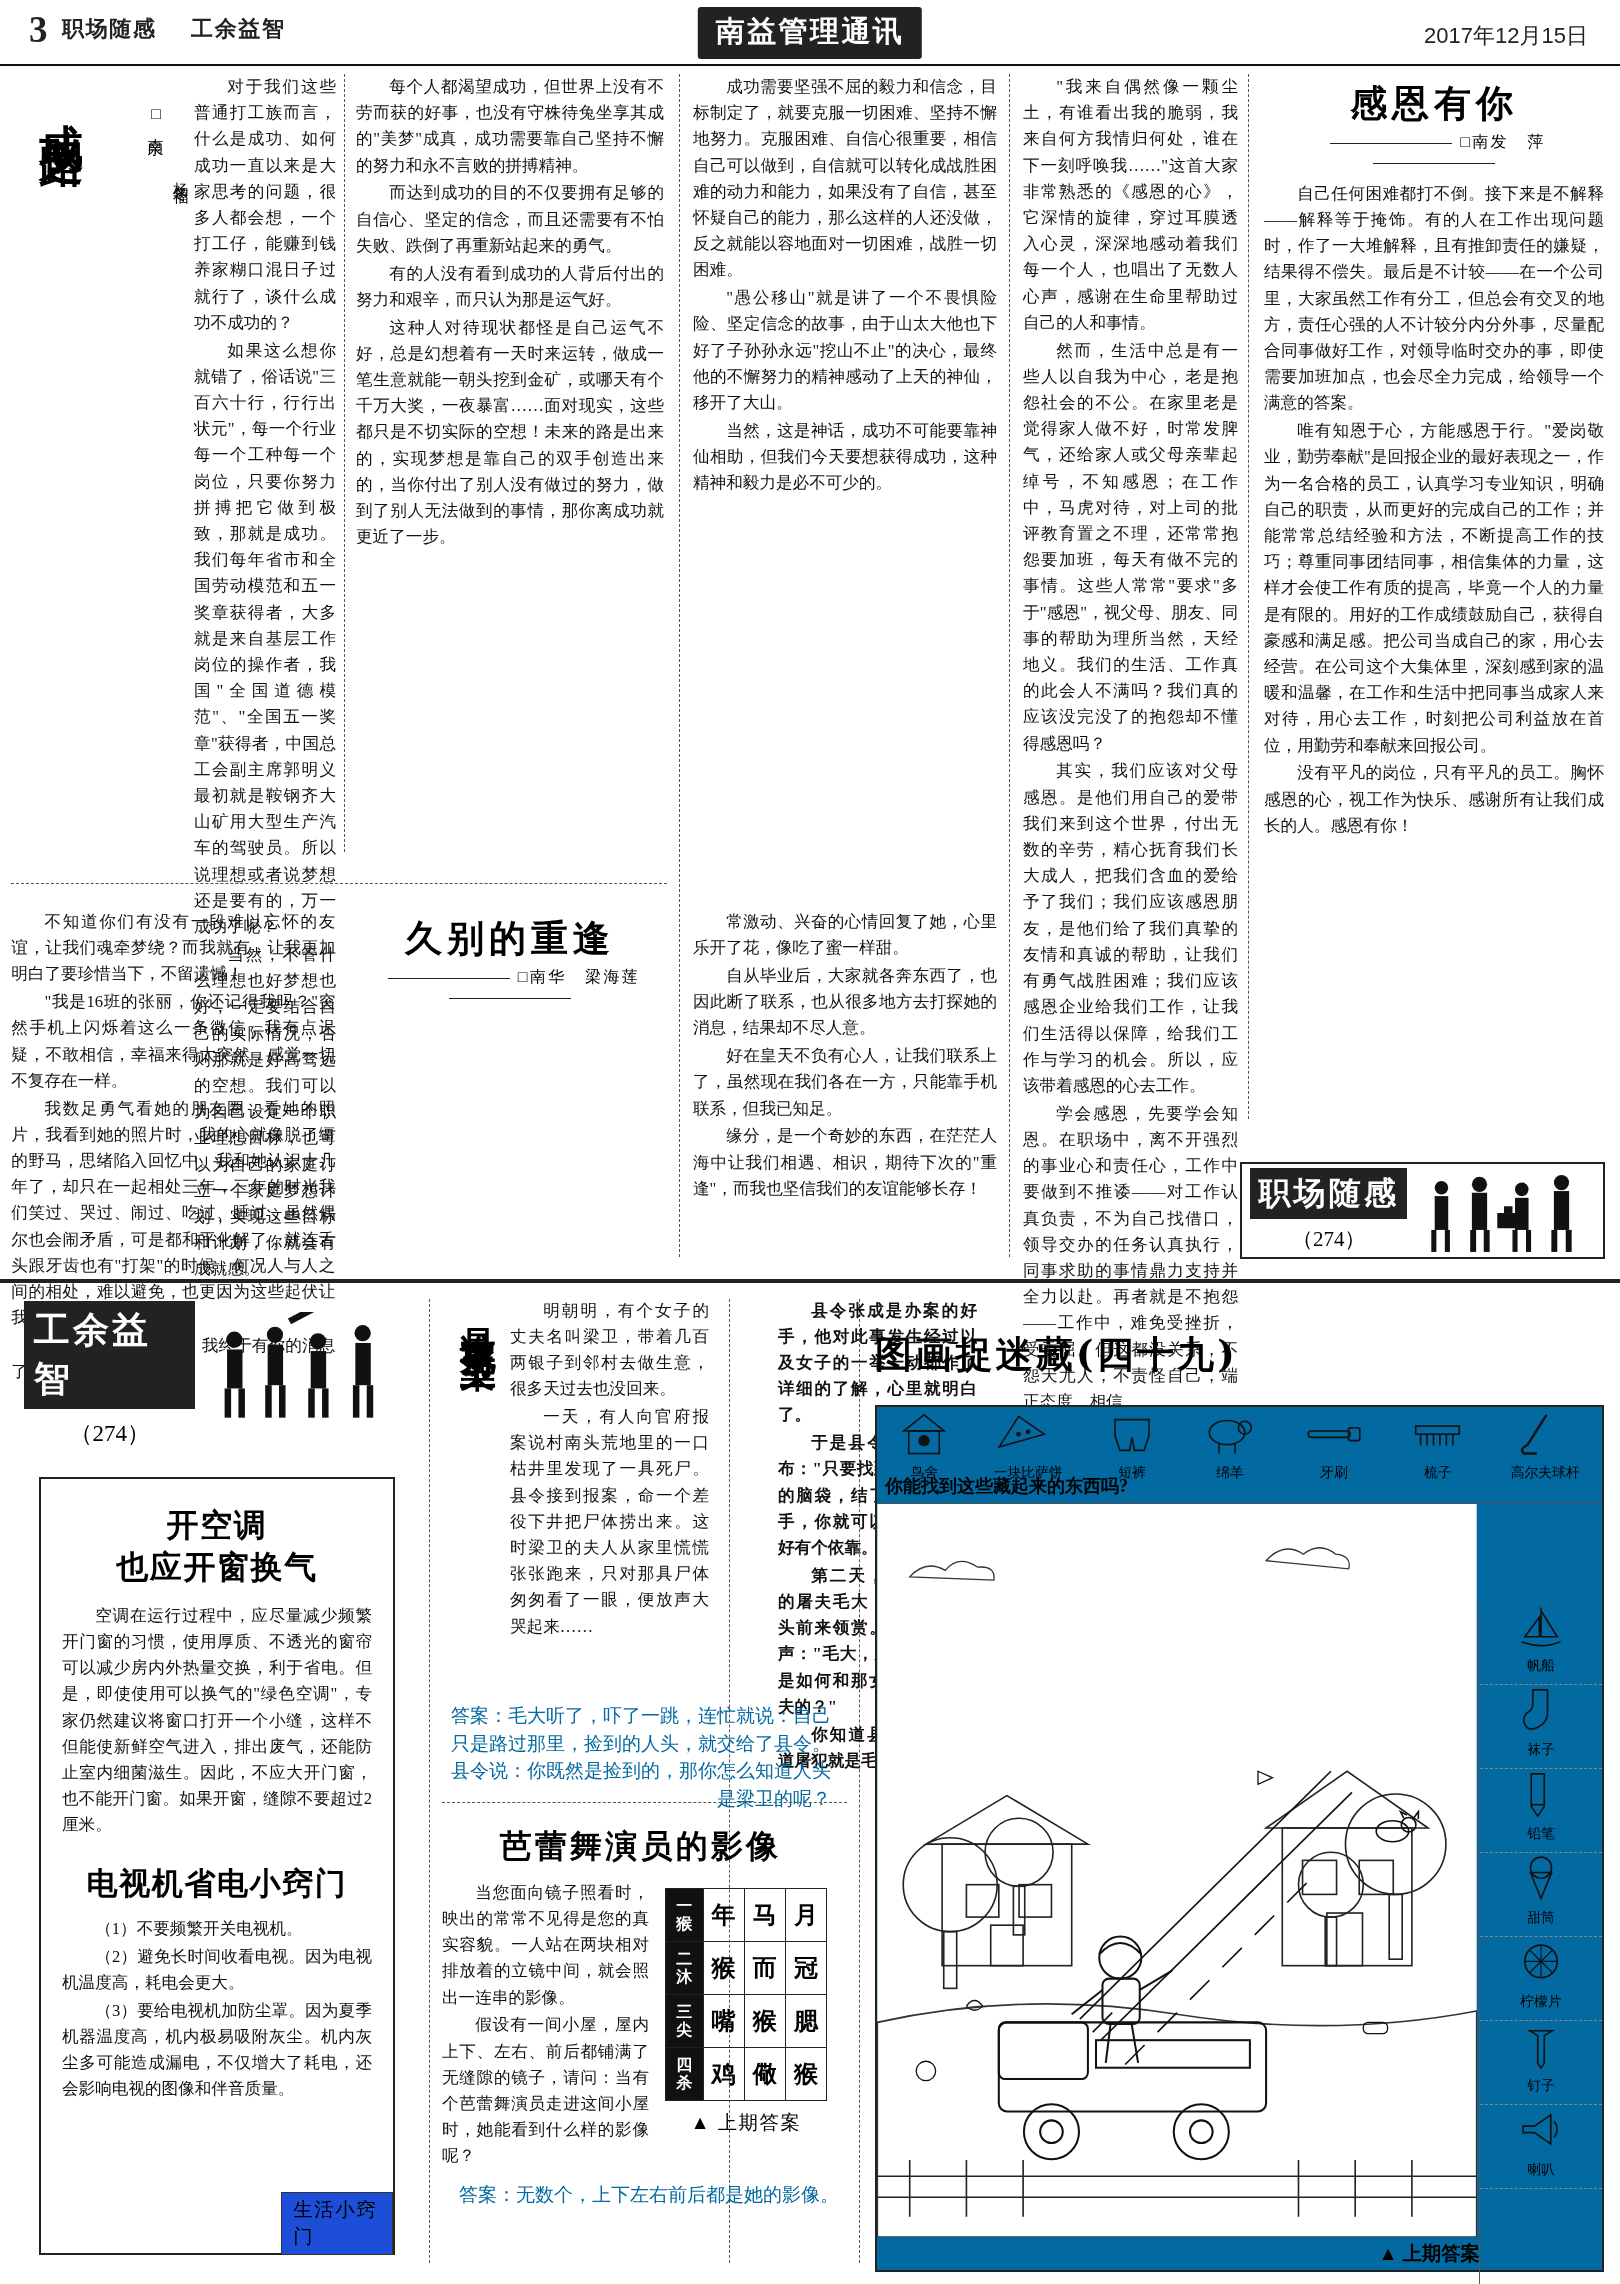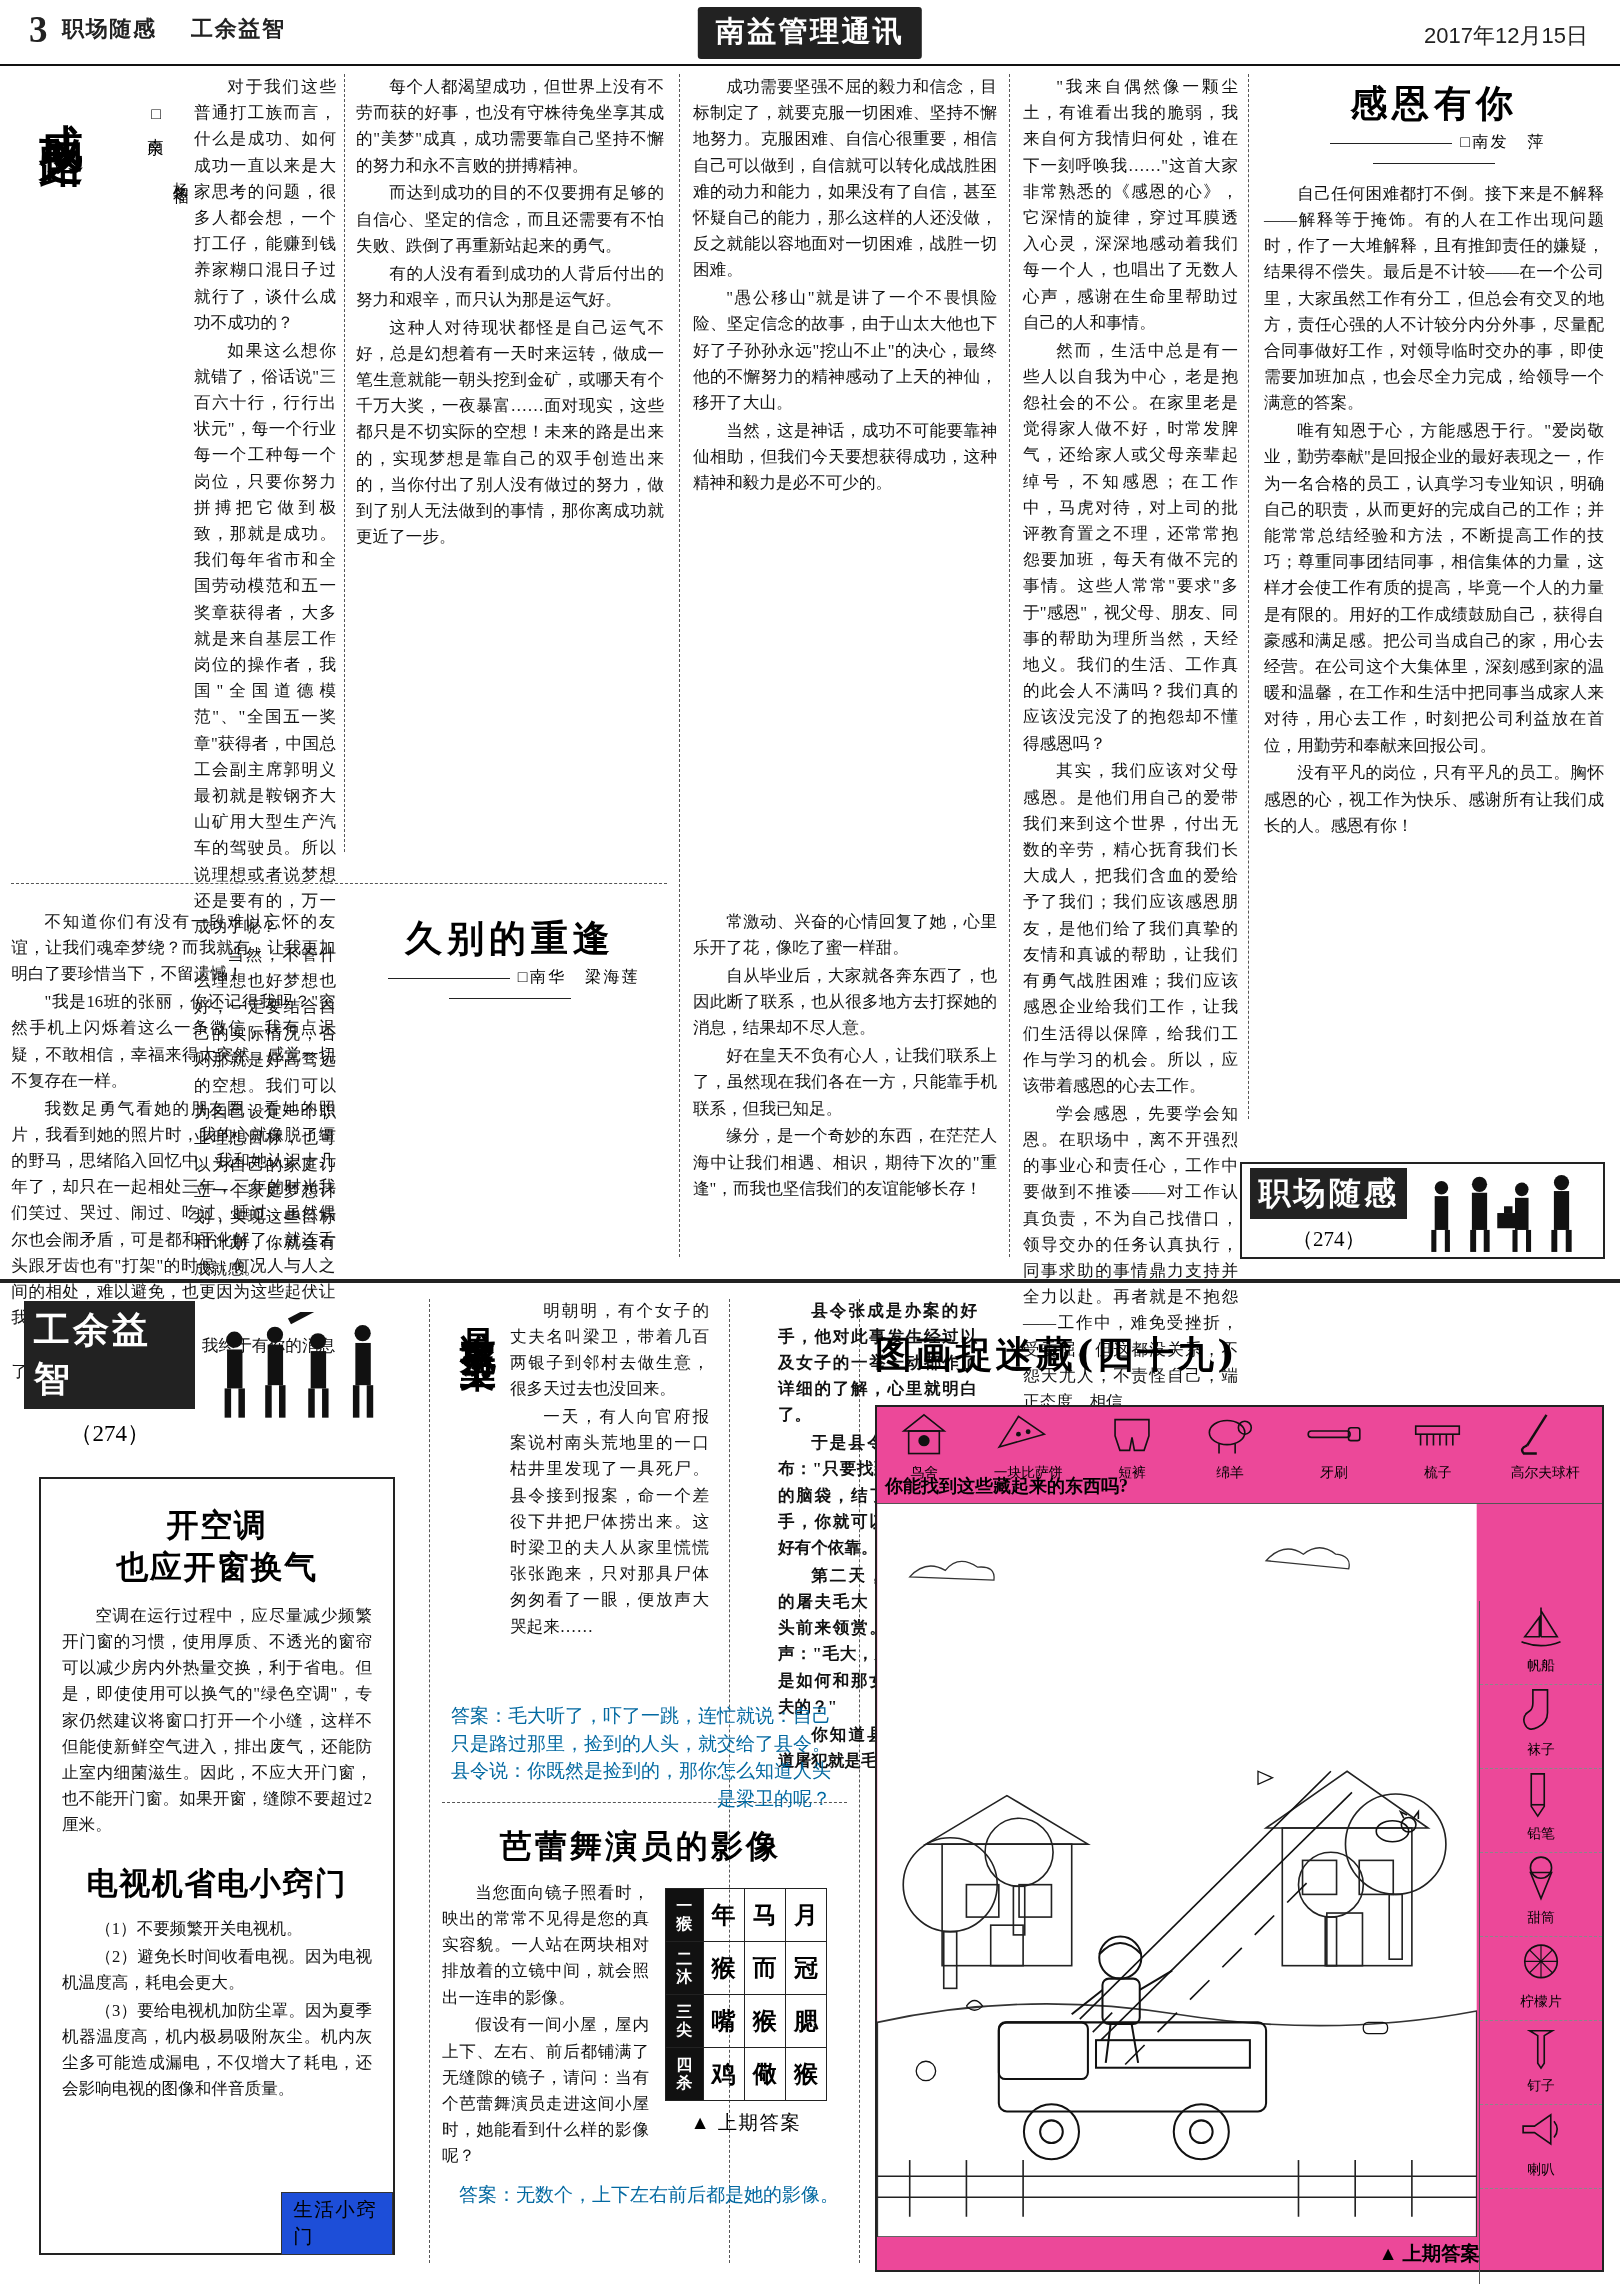--- a/index.html
+++ b/index.html
@@ -56,21 +56,21 @@
 
   .puzzle-h{text-align:left;font-size:37px;font-weight:bold;letter-spacing:3.2px;font-family:"DejaVu Serif",serif;}
 
   
   .grid{border-collapse:collapse;margin-top:8px;}
   .grid td{width:50px;height:50px;border:1.6px solid #222;text-align:center;font-size:24px;font-weight:bold;font-family:"DejaVu Serif",serif;}
   .grid td.dark{background:#111;color:#fff;}
   .ans{font-size:19.4px;text-align:center;margin-top:8px;letter-spacing:1.6px;}
 
   
-  .picpuz{position:absolute;right:16px;top:122px;width:729px;height:867px;border:2.4px solid #222;box-sizing:border-box;background:#ec4899;}
+  .picpuz{position:absolute;right:16px;top:122px;width:729px;height:867px;border:2.4px solid #222;box-sizing:border-box;background:#0369a1;}
   .picpuz-top{height:96px;border-bottom:1.6px solid #555;position:relative;}
   .picpuz-q{position:absolute;left:8px;bottom:4.9px;font-size:18px;font-weight:bold;}
   .picpuz-main{position:relative;height:754px;}
   .picpuz-banner{position:absolute;left:97px;top:6.5px;background:#111;color:#fff;font-size:27.5px;font-weight:bold;letter-spacing:4.9px;padding:3.2px 21px;font-family:"DejaVu Serif",serif;}
   .side-items{position:absolute;right:0;top:97px;width:122px;border-left:1.6px solid #555;height:754px;}
   .side-item{height:83px;border-bottom:0.8px dashed #888;text-align:center;font-size:13.8px;position:relative;}
   .obj-label{font-size:13.8px;text-align:center;}
   .prev-ans{position:absolute;right:122px;bottom:3.2px;font-size:19.4px;font-weight:bold;}
   .hand{font-family:Liberation Mono, monospace;font-size:19px;line-height:1.45;color:#0369a1;}
 </style>

